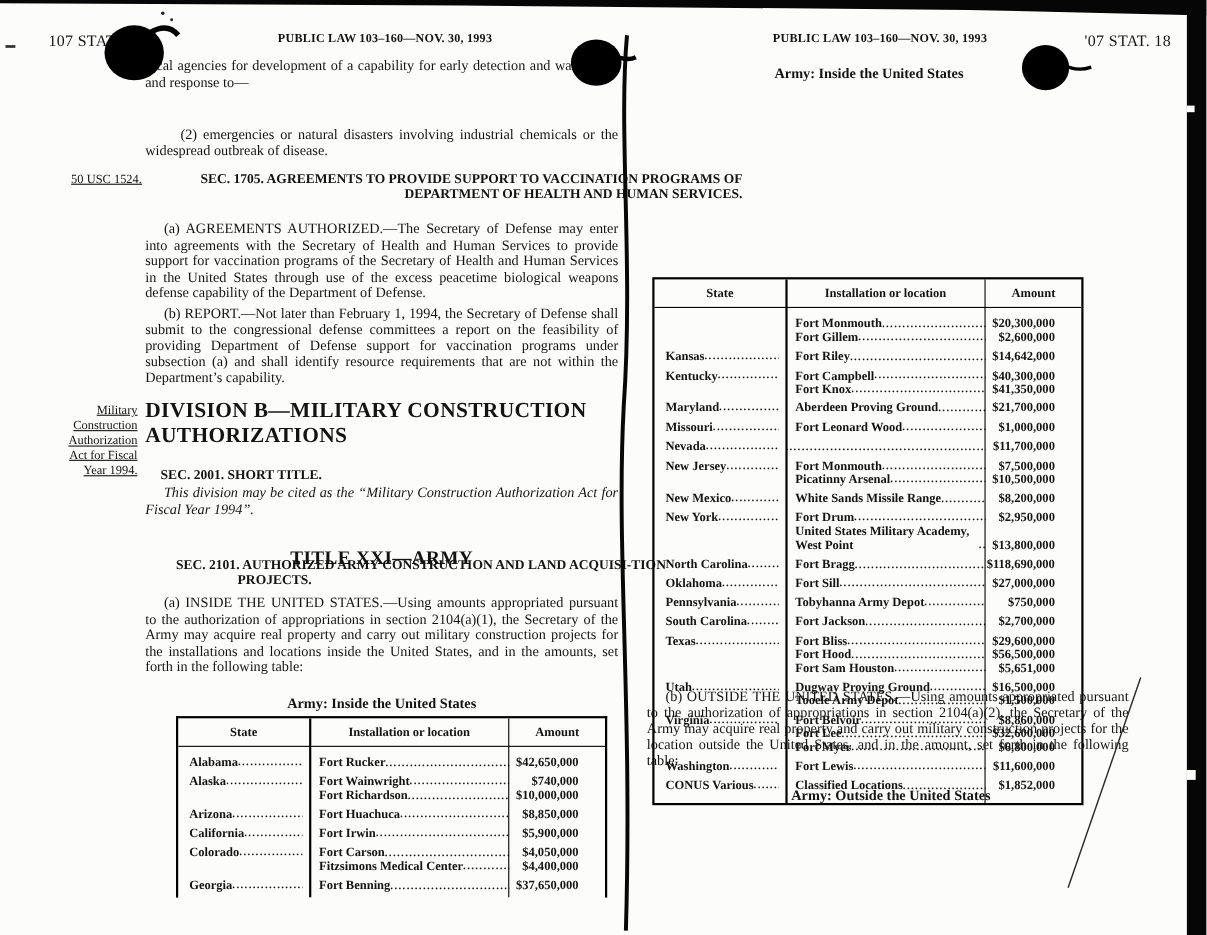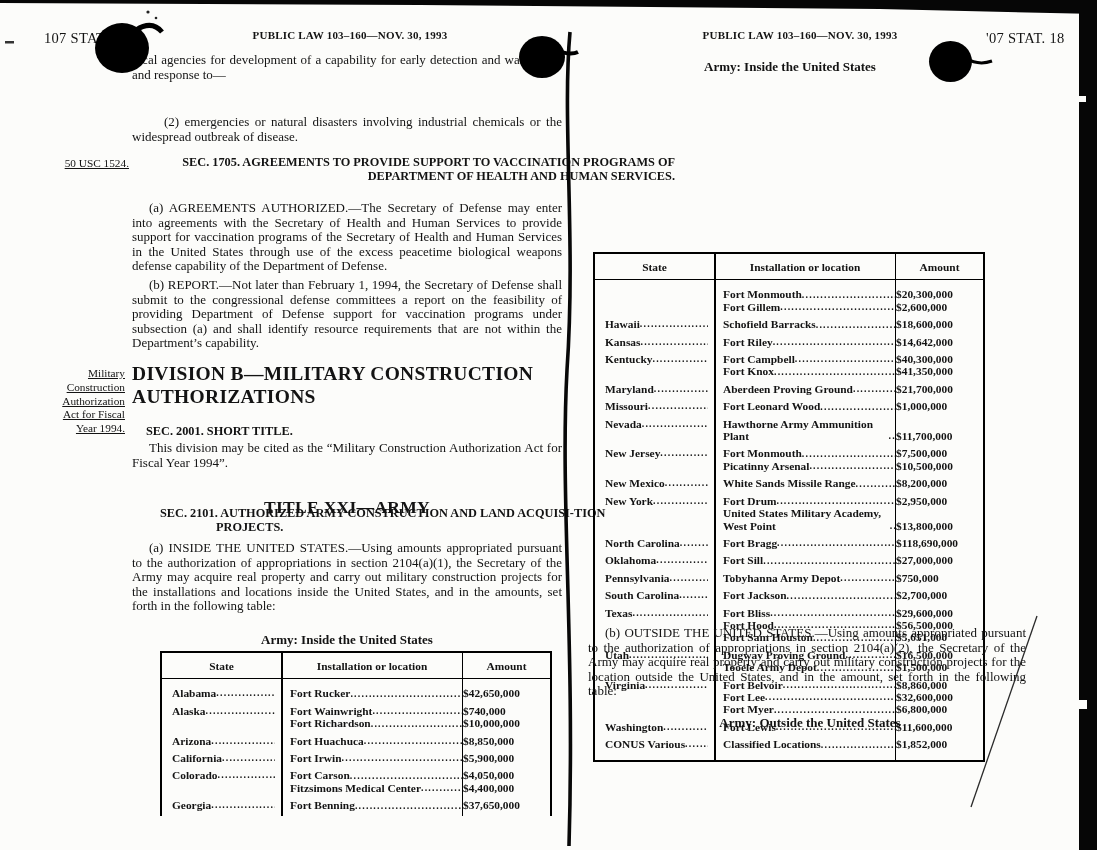--- a/index.html
+++ b/index.html
@@ -29,21 +29,21 @@
   .shead{display:flex;border-bottom:1.7px solid #000;padding:7px 0 6px;text-align:center;font-family:Liberation Serif, serif;}
   .hc0{width:119px;}.hc1{flex:1;}.hc2{width:87px;}
   .sbody{padding:8px 0 4px;}
   .trow{display:flex;margin:0 0 5px;}
   .c-state{width:119px;display:flex;align-items:flex-start;padding:0 6px 0 10px;box-sizing:border-box;}
   .c-rest{flex:1;display:flex;flex-direction:column;min-width:0;}
   .item{display:flex;align-items:flex-end;}
   .iname{padding-left:9px;flex:0 1 auto;}
   .dots{flex:1 1 8px;overflow:hidden;white-space:nowrap;letter-spacing:1.2px;height:12px;font-size:10px;}
   .dots::after{content:"....................................................................................";}
-  .amt{flex:0 0 87px;width:87px;box-sizing:border-box;text-align:left;padding-right:24px;white-space:nowrap;}
+  .amt{flex:0 0 87px;width:87px;box-sizing:border-box;text-align:right;padding-right:24px;white-space:nowrap;}
 
   
   .blob{position:absolute;background:#000;border-radius:50%;}
   .bar-right{position:absolute;top:0;right:0;width:18px;height:850px;background:#060606;}
   .notch{position:absolute;background:#fcfcfa;}
   svg.overlay{position:absolute;left:0;top:0;pointer-events:none;}
 </style>
 </head>
 <body>
 
@@ -57,21 +57,21 @@
 
   <div class="abs margin-note" style="left:47px;top:157px;width:82px;">50 USC 1524.</div>
   <div class="abs sec-head hang1" style="left:132px;top:155px;width:430px;text-align:right;">SEC. 1705. AGREEMENTS TO PROVIDE SUPPORT TO VACCINATION PROGRAMS OF DEPARTMENT OF HEALTH AND HUMAN SERVICES.</div>
   <div class="abs body-text ind" style="left:132px;top:201px;width:430px;">(a) AGREEMENTS AUTHORIZED.—The Secretary of Defense may enter into agreements with the Secretary of Health and Human Services to provide support for vaccination programs of the Secretary of Health and Human Services in the United States through use of the excess peacetime biological weapons defense capability of the Department of Defense.</div>
   <div class="abs body-text ind" style="left:132px;top:278px;width:430px;">(b) REPORT.—Not later than February 1, 1994, the Secretary of Defense shall submit to the congressional defense committees a report on the feasibility of providing Department of Defense support for vaccination programs under subsection (a) and shall identify resource requirements that are not within the Department’s capability.</div>
 
   <div class="abs margin-note" style="left:47px;top:367px;width:78px;">Military Construction Authorization Act for Fiscal Year 1994.</div>
   <div class="abs big-head" style="left:132px;top:362px;width:430px;">DIVISION B—MILITARY CONSTRUCTION AUTHORIZATIONS</div>
 
   <div class="abs sec-head pl14" style="left:132px;top:424px;width:430px;">SEC. 2001. SHORT TITLE.</div>
-  <div class="abs body-text ind" style="left:132px;top:441px;width:430px;">This division may be cited as the “Military Construction Authorization Act for Fiscal Year 1994”.</div>
+  <div class="abs body-text ind" style="left:132px;top:441px;width:430px;font-style:italic;">This division may be cited as the “Military Construction Authorization Act for Fiscal Year 1994”.</div>
 
   <div class="abs mid-head" style="left:132px;top:475px;width:430px;">TITLE XXI—ARMY</div>
   <div class="abs sec-head hang2" style="left:132px;top:506px;width:430px;">SEC. 2101. AUTHORIZED ARMY CONSTRUCTION AND LAND ACQUISI-TION PROJECTS.</div>
   <div class="abs body-text ind" style="left:132px;top:541px;width:430px;">(a) INSIDE THE UNITED STATES.—Using amounts appropriated pursuant to the authorization of appropriations in section 2104(a)(1), the Secretary of the Army may acquire real property and carry out military construction projects for the installations and locations inside the United States, and in the amounts, set forth in the following table:</div>
 
   <div class="abs caption" style="left:132px;top:632px;width:430px;">Army: Inside the United States</div>
   <div class="abs stable cut-bottom" style="left:160px;top:651px;width:392px;height:165px;">
       <div class="shead">
         <div class="hc0">State</div>
         <div class="hc1">Installation or location</div>
@@ -194,33 +194,20 @@
             </div>
             <div class="item">
               <span class="iname">Fort Gillem</span>
               <span class="dots"></span>
               <span class="amt">$2,600,000</span>
             </div>
           </div>
         </div>
         <div class="trow">
           <div class="c-state">
-            <span class="nm">Hawaii</span>
-            <span class="dots"></span>
-          </div>
-          <div class="c-rest">
-            <div class="item">
-              <span class="iname">Schofield Barracks</span>
-              <span class="dots"></span>
-              <span class="amt">$18,600,000</span>
-            </div>
-          </div>
-        </div>
-        <div class="trow">
-          <div class="c-state">
             <span class="nm">Kansas</span>
             <span class="dots"></span>
           </div>
           <div class="c-rest">
             <div class="item">
               <span class="iname">Fort Riley</span>
               <span class="dots"></span>
               <span class="amt">$14,642,000</span>
             </div>
           </div>
@@ -269,21 +256,20 @@
             </div>
           </div>
         </div>
         <div class="trow">
           <div class="c-state">
             <span class="nm">Nevada</span>
             <span class="dots"></span>
           </div>
           <div class="c-rest">
             <div class="item">
-              <span class="iname">Hawthorne Army Ammunition Plant</span>
               <span class="dots"></span>
               <span class="amt">$11,700,000</span>
             </div>
           </div>
         </div>
         <div class="trow">
           <div class="c-state">
             <span class="nm">New Jersey</span>
             <span class="dots"></span>
           </div>

